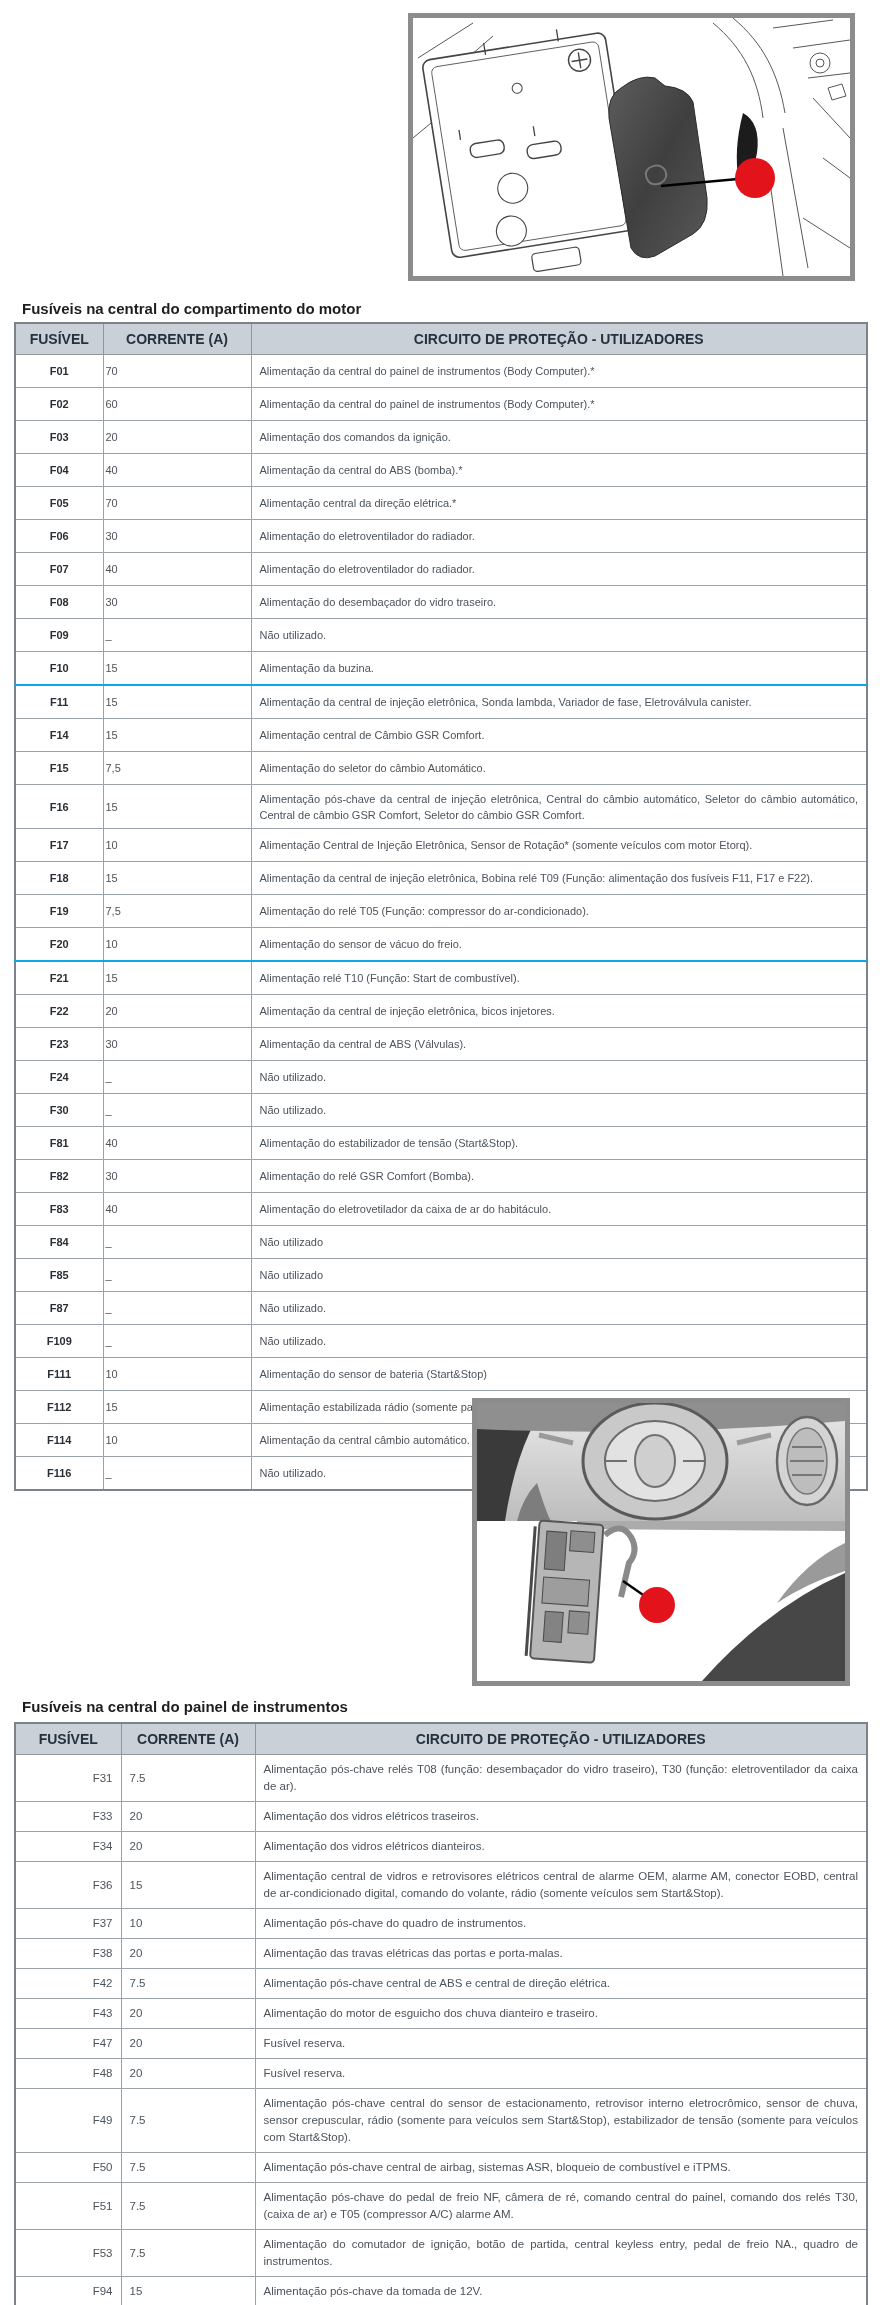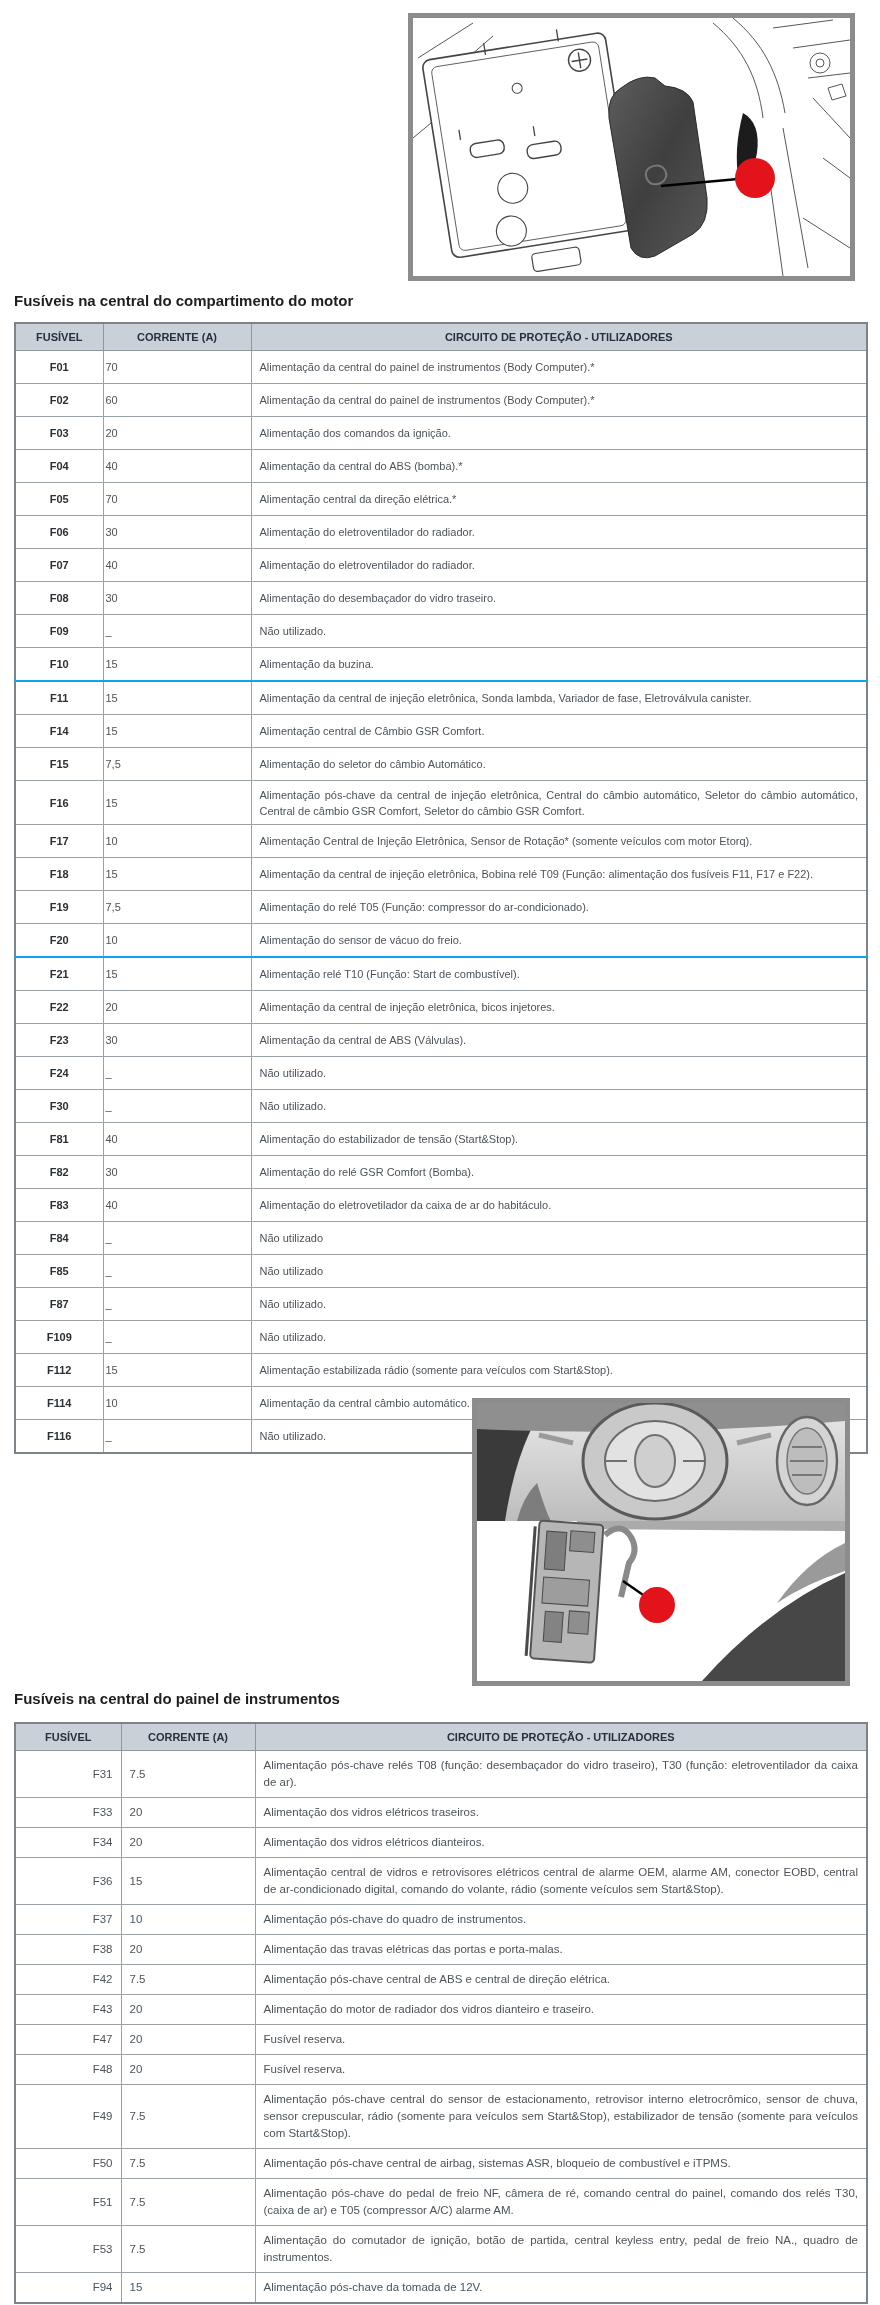--- a/index.html
+++ b/index.html
@@ -1,35 +1,35 @@
 <!DOCTYPE html>
 <html><head>
 <meta charset="utf-8">
 <style>
   html,body{margin:0;padding:0;}
   body{
     position:relative;width:880px;height:2305px;background:#ffffff;
     font-family:"Liberation Sans", sans-serif;
   }
   .heading{
-    position:absolute;left:14px;margin:0;
+    position:absolute;left:14px;margin:8px;
     font-size:15px;font-weight:bold;color:#1e1e1c;letter-spacing:0;
   }
   #heading1{top:292px;}
   #heading2{top:1690px;}
 
   table{
     position:absolute;left:14px;width:852px;
     border-collapse:collapse;table-layout:fixed;
     border:2px solid #7c8389;
   }
   #table1{top:322px;}
   #table2{top:1722px;}
   th{
-    background:#c9d0d7;color:#25313e;font-size:11px;font-weight:bold;
+    background:#c9d0d7;color:#25313e;font-size:14px;font-weight:bold;
     border:1px solid #8f969c;padding:7px 4px;text-align:center;
   }
   td{
     border:1px solid #9aa1a7;color:#4c535a;font-size:11px;
     padding:5.5px 8px;vertical-align:middle;line-height:16px;
     overflow:hidden;
   }
   #table1 td.fuse{font-weight:bold;text-align:center;color:#2b3036;padding:8px 2px;}
   #table2 td.fuse{font-weight:normal;text-align:right;color:#4c535a;}
   td.curr{text-align:left;padding:5.5px 2px;}
@@ -262,20 +262,25 @@
         <td class="fuse">F87</td>
         <td class="curr">_</td>
         <td class="circuit">Não utilizado.</td>
       </tr>
       <tr>
         <td class="fuse">F109</td>
         <td class="curr">_</td>
         <td class="circuit">Não utilizado.</td>
       </tr>
       <tr>
+        <td class="fuse">F111</td>
+        <td class="curr">10</td>
+        <td class="circuit">Alimentação do sensor de bateria (Start&amp;Stop)</td>
+      </tr>
+      <tr>
         <td class="fuse">F112</td>
         <td class="curr">15</td>
         <td class="circuit">Alimentação estabilizada rádio (somente para veículos com Start&amp;Stop).</td>
       </tr>
       <tr>
         <td class="fuse">F114</td>
         <td class="curr">10</td>
         <td class="circuit">Alimentação da central câmbio automático.</td>
       </tr>
       <tr>
@@ -378,21 +383,21 @@
         <td class="circuit">Alimentação das travas elétricas das portas e porta-malas.</td>
       </tr>
       <tr>
         <td class="fuse">F42</td>
         <td class="curr">7.5</td>
         <td class="circuit">Alimentação pós-chave central de ABS e central de direção elétrica.</td>
       </tr>
       <tr>
         <td class="fuse">F43</td>
         <td class="curr">20</td>
-        <td class="circuit">Alimentação do motor de radiador dos vidros dianteiro e traseiro.</td>
+        <td class="circuit">Alimentação do motor de esguicho dos chuva dianteiro e traseiro.</td>
       </tr>
       <tr>
         <td class="fuse">F47</td>
         <td class="curr">20</td>
         <td class="circuit">Fusível reserva.</td>
       </tr>
       <tr>
         <td class="fuse">F48</td>
         <td class="curr">20</td>
         <td class="circuit">Fusível reserva.</td>

